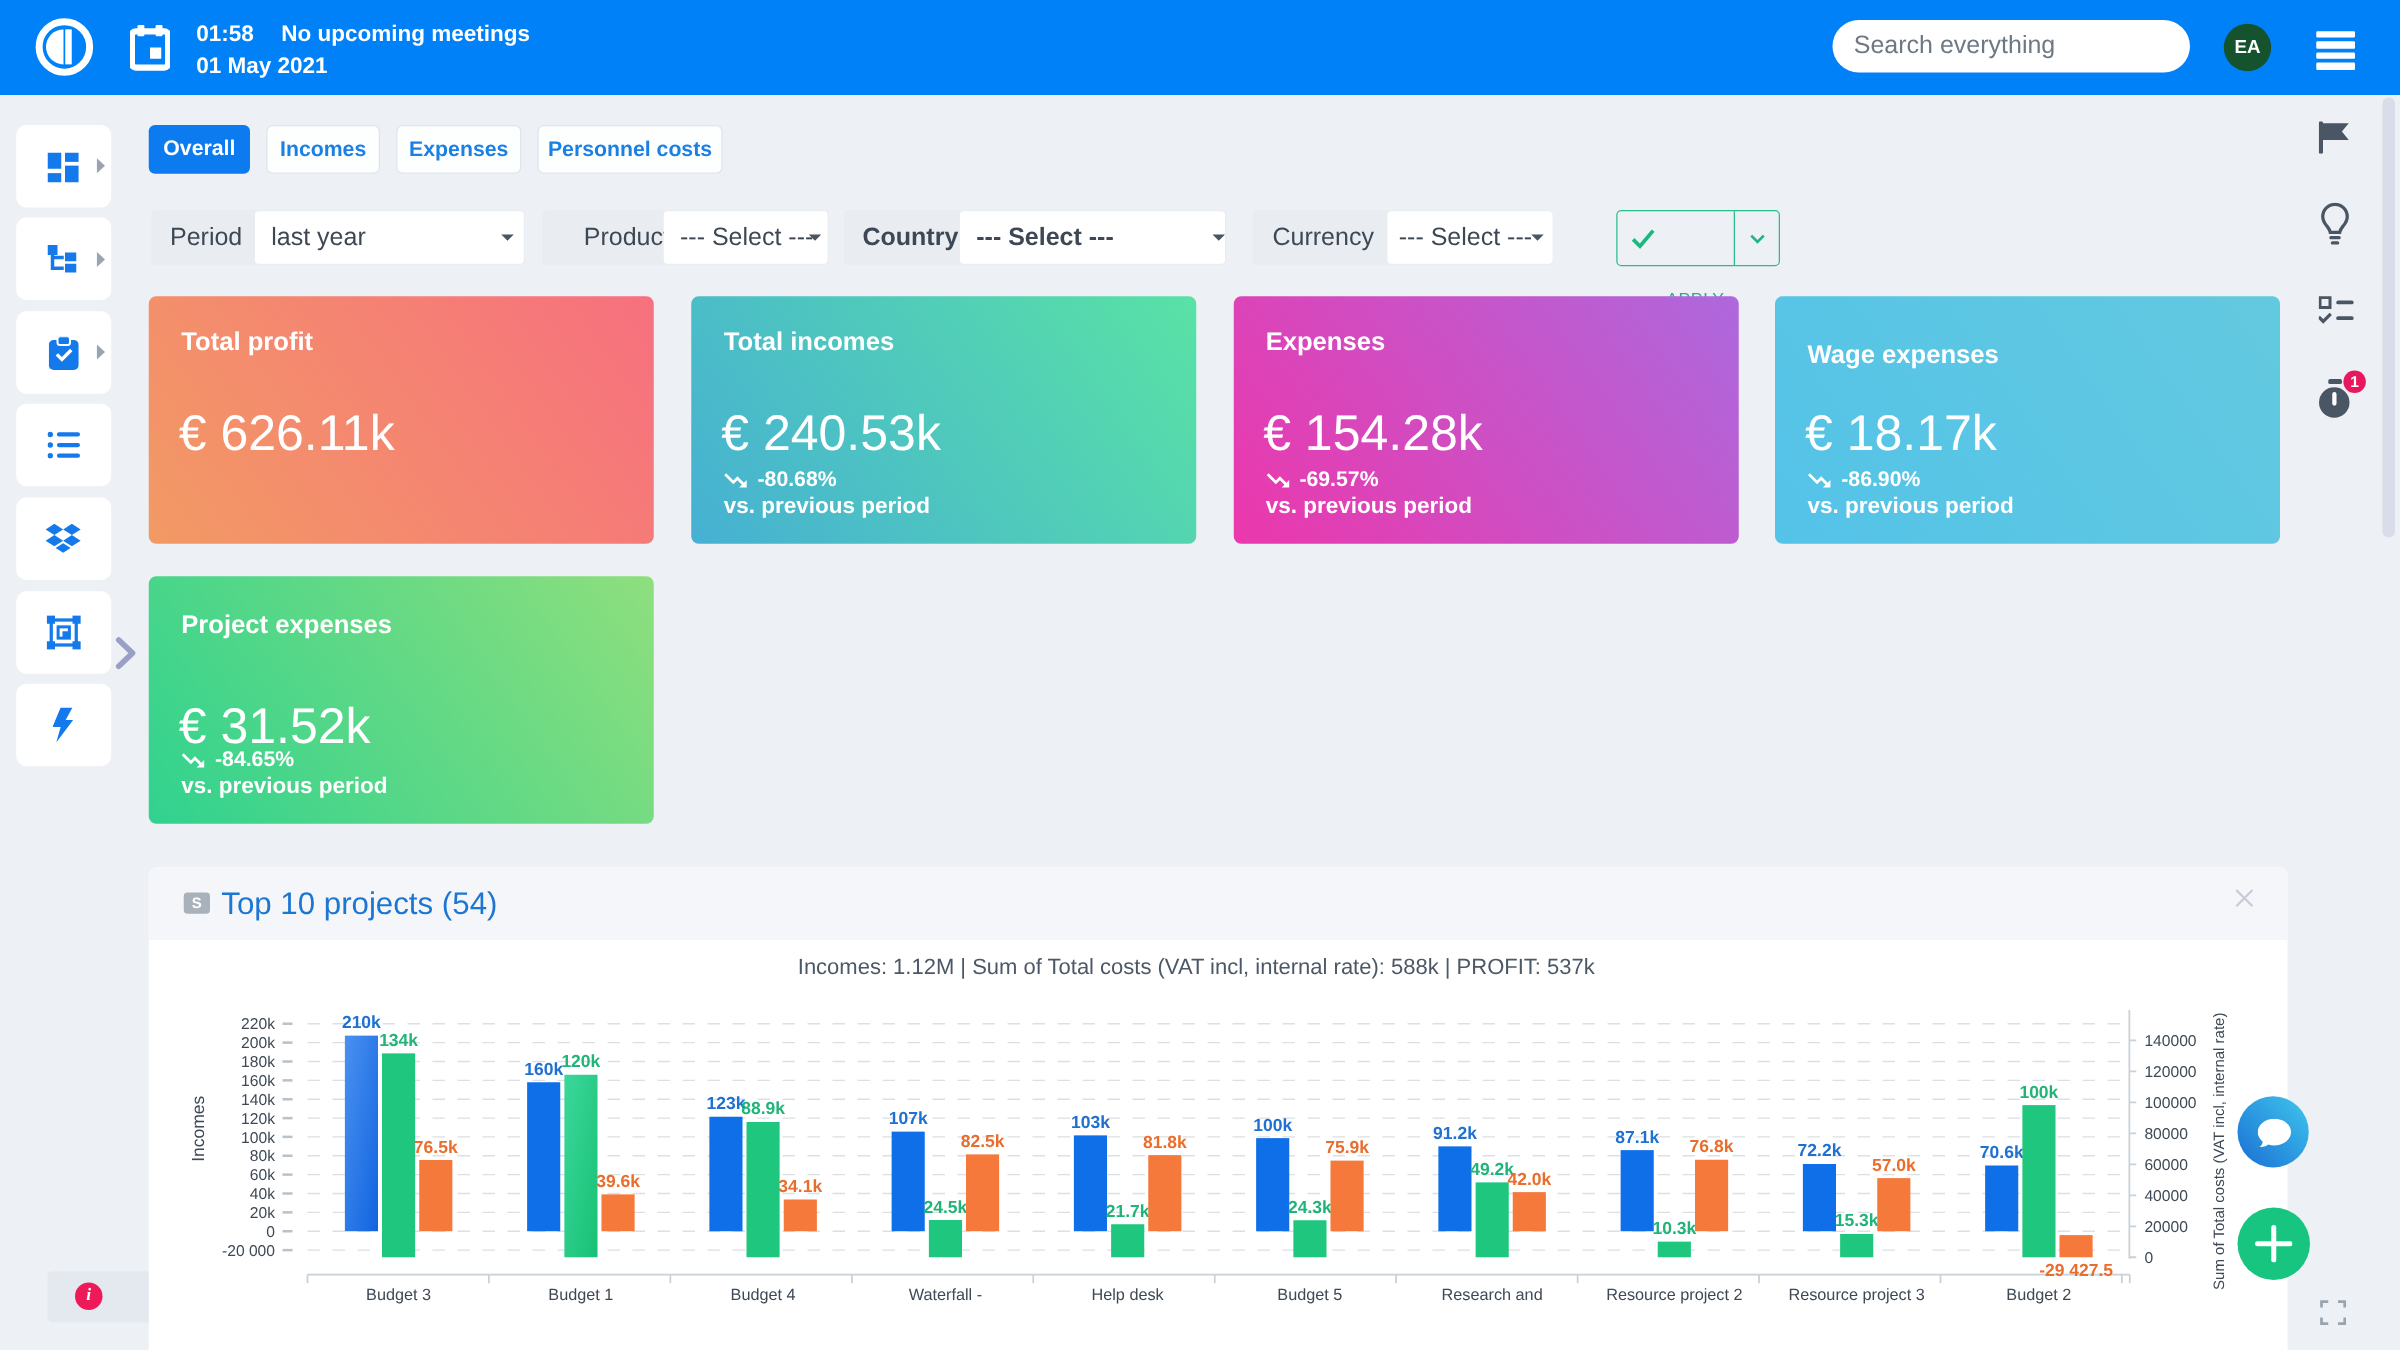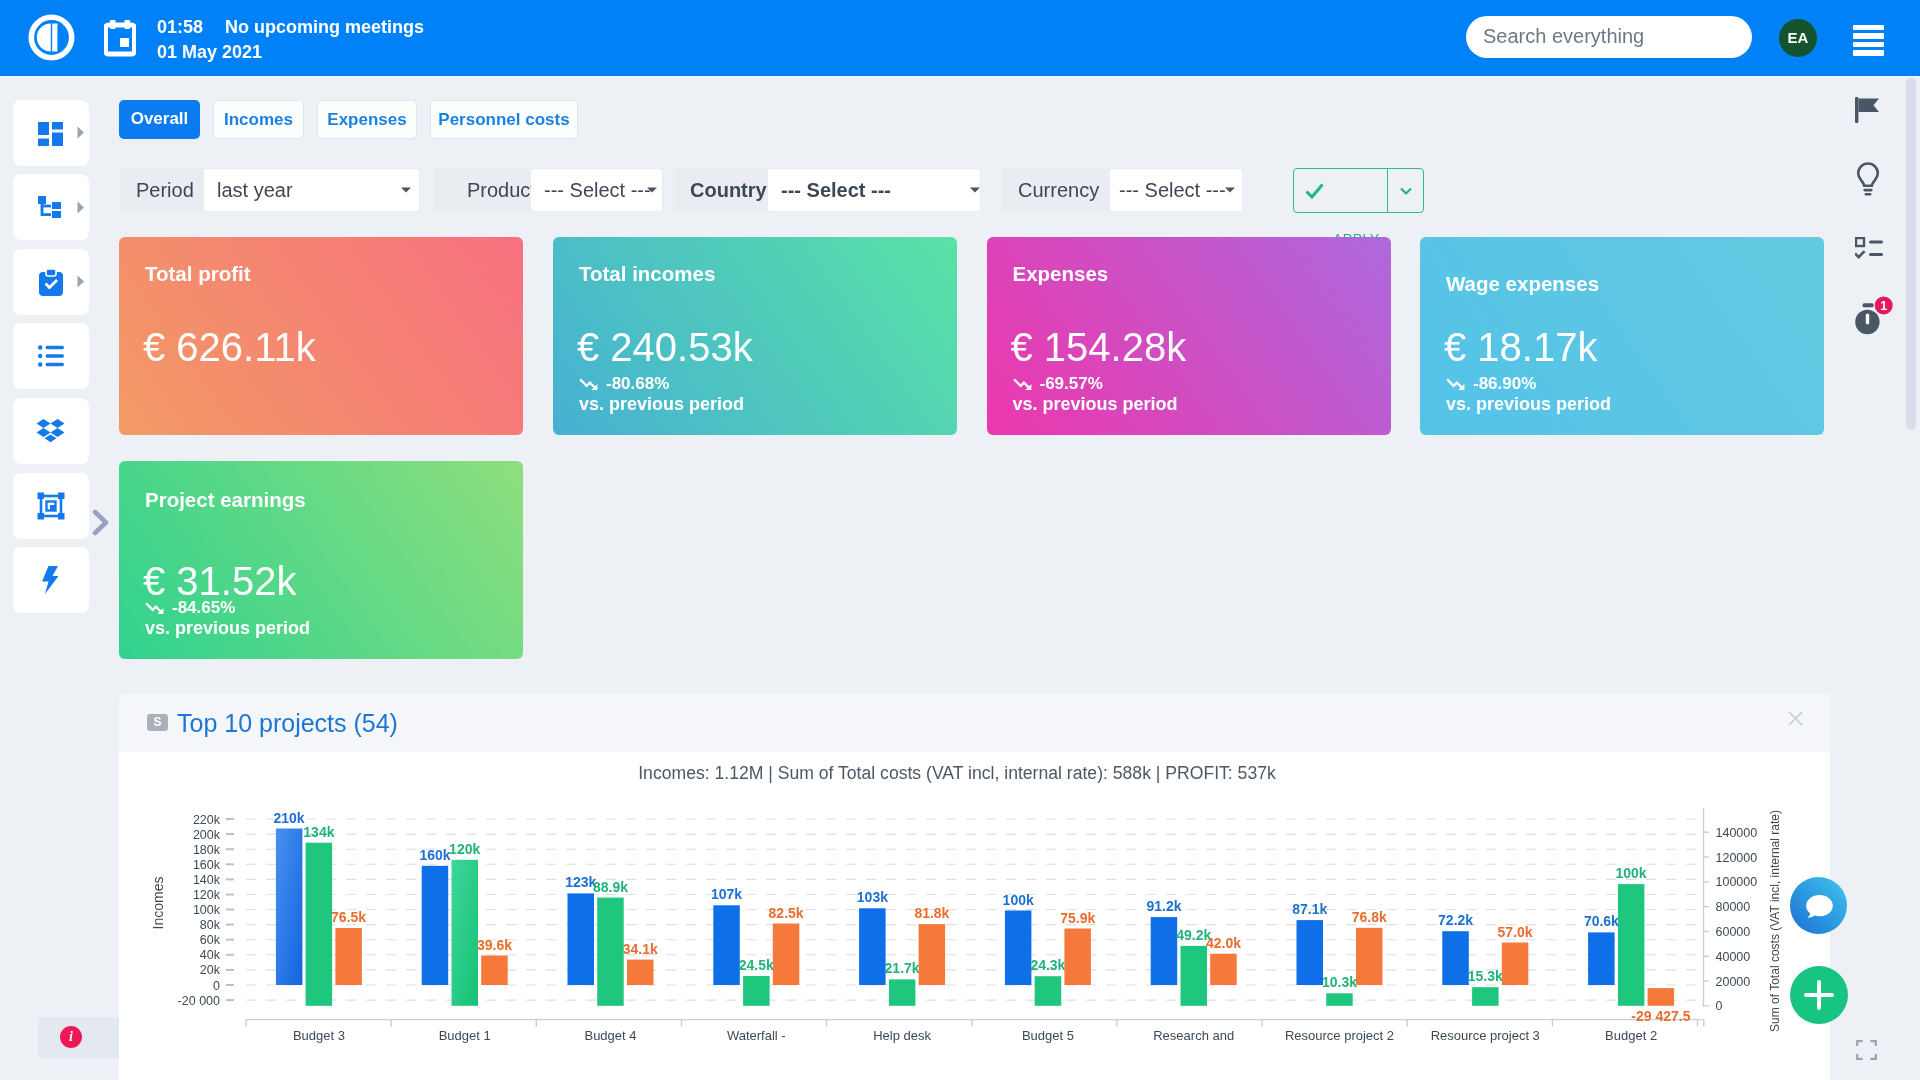--- a/index.html
+++ b/index.html
@@ -197,21 +197,21 @@
 <div class="abs card" style="left:1420px;top:236.5px;background:linear-gradient(55deg,#54c3e8 0%,#63c9e0 100%);">
     <div class="ct" style="top:35px">Wage expenses</div>
     <div class="cv" style="top:88px">€ 18.17k</div>
     <div class="cp" style="top:137px"><svg style="position:relative;top:2px;margin-right:7px" width="20" height="13" viewBox="0 0 21 14">
         <path d="M1 1.5 L8 8.5 L11.5 5 L18 11.5" fill="none" stroke="#fff" stroke-width="2.4"></path>
         <path d="M19.5 13 L19.5 6.5 L13 13 Z" fill="#fff"></path>
       </svg>-86.90%</div>
     <div class="cvs" style="top:157px">vs. previous period</div>
   </div>
 <div class="abs card" style="left:119px;top:461px;background:linear-gradient(55deg,#30d28f 0%,#8edf7d 100%);">
-    <div class="ct" style="top:27px">Project earnings</div>
+    <div class="ct" style="top:27px">Project expenses</div>
     <div class="cv" style="top:98px">€ 31.52k</div>
     <div class="cp" style="top:137px"><svg style="position:relative;top:2px;margin-right:7px" width="20" height="13" viewBox="0 0 21 14">
         <path d="M1 1.5 L8 8.5 L11.5 5 L18 11.5" fill="none" stroke="#fff" stroke-width="2.4"></path>
         <path d="M19.5 13 L19.5 6.5 L13 13 Z" fill="#fff"></path>
       </svg>-84.65%</div>
     <div class="cvs" style="top:157px">vs. previous period</div>
   </div>
 <div class="abs" style="left:119px;top:694px;width:1711px;height:386px;background:#fff;border-radius:6px 6px 0 0;"></div>
 <div class="abs" style="left:119px;top:694px;width:1711px;height:58px;background:#f4f6f9;border-radius:6px 6px 0 0;"></div>
 <div class="abs" style="left:147px;top:714px;width:21px;height:17px;background:#a9b1ba;border-radius:3px;color:#fff;font-size:12px;font-weight:bold;text-align:center;line-height:17px;">S</div>

